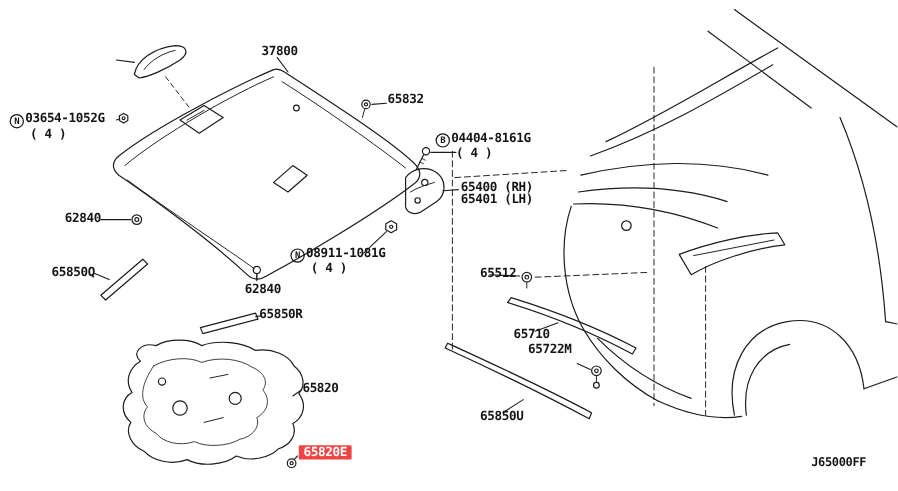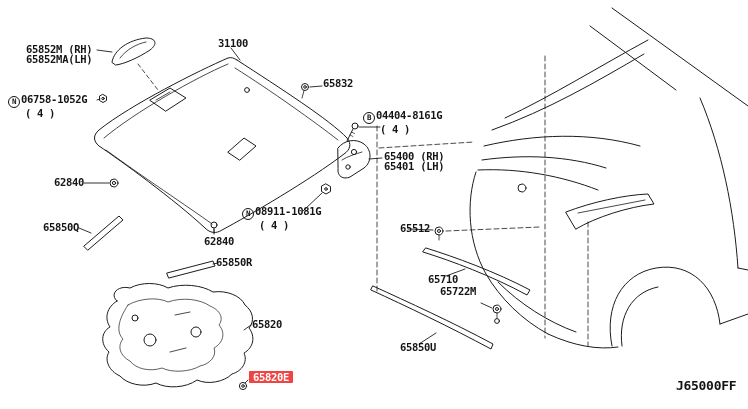--- a/index.html
+++ b/index.html
@@ -14,21 +14,21 @@
     letter-spacing:-0.3px;white-space:nowrap;line-height:10px;
   }
   .lbl .ln{display:block;}
   .circ{
     display:inline-block;width:10px;height:10px;border:1.2px solid #141414;
     border-radius:50%;font-size:7.5px;line-height:10px;text-align:center;
     margin-right:1px;vertical-align:-1px;font-weight:bold;
   }
   .qty{display:block;padding-left:17px;}
   .hl{color:#ffffff;padding:1px 4px;border-radius:1px;}
-  .code{font-size:13px;}
+  .code{font-size:10px;}
 </style>
 </head>
 <body>
 
 <div class="stage">
 
   <svg class="art" width="748" height="409" viewBox="0 0 748 409">
     <g stroke="#1c1c1c" fill="none" stroke-width="1" stroke-linecap="round" stroke-linejoin="round">
 
       <g>
@@ -181,32 +181,28 @@
         <path d="M 218 263 L 213 264"></path>
         <path d="M 446 276 L 465 269"></path>
         <path d="M 481 303 L 492 308"></path>
         <path d="M 251 325 L 244 330"></path>
         <path d="M 419 344 L 436 333"></path>
         <path d="M 248 380 L 245 383"></path>
       </g>
     </g>
   </svg>
 
-  <div class="lbl" style="left:26px;top:44px">
-    <span class="ln">65852M (RH)</span>
-    <span class="ln">65852MA(LH)</span>
-  </div>
-
-  <div class="lbl" style="left:218px;top:38px">31100</div>
+
+  <div class="lbl" style="left:218px;top:38px">37800</div>
 
   <div class="lbl" style="left:323px;top:78px">65832</div>
 
   <div class="lbl" style="left:8px;top:94px">
     <span class="ln">
-      <span class="circ">N</span><span>06758-1052G</span>
+      <span class="circ">N</span><span>03654-1052G</span>
     </span>
     <span class="qty">( 4 )</span>
   </div>
 
   <div class="lbl" style="left:363px;top:110px">
     <span class="ln">
       <span class="circ">B</span><span>04404-8161G</span>
     </span>
     <span class="qty">( 4 )</span>
   </div>

